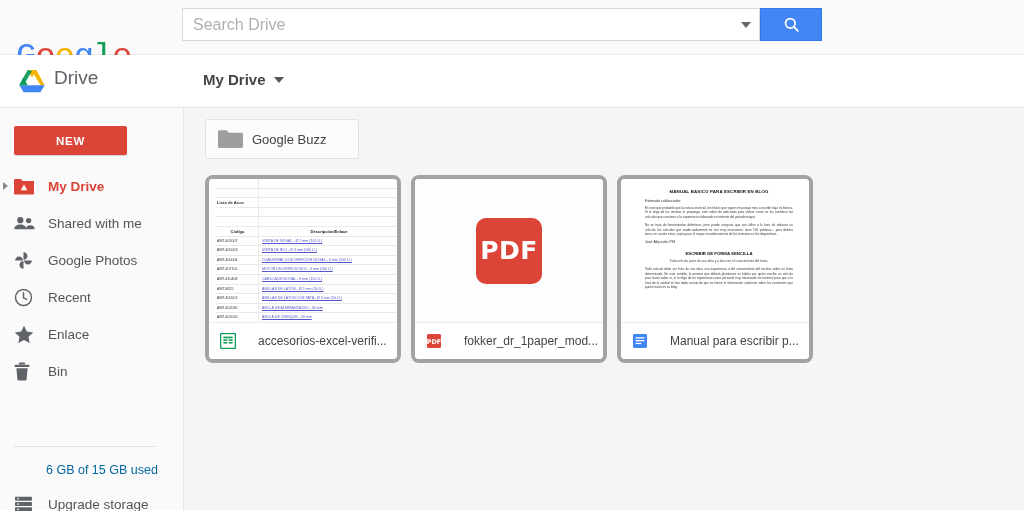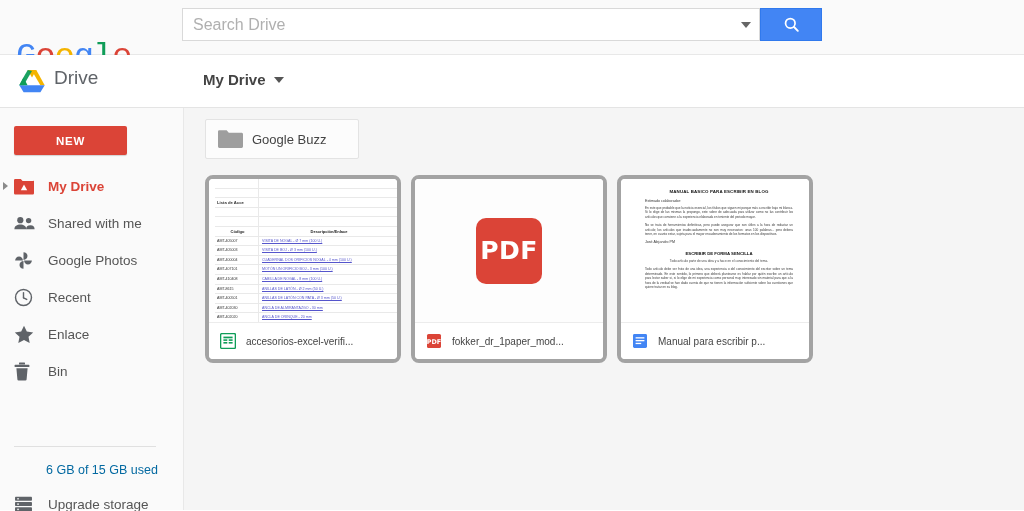--- a/index.html
+++ b/index.html
@@ -187,22 +187,22 @@
     overflow: hidden;
   }
   .filelabel {
     height: 36px;
     display: flex; align-items: center;
     padding-left: 11px;
     background: #fff;
   }
   .filelabel .fl-ico { width: 16px; height: 16px; flex: 0 0 16px; }
   .filelabel .fl-name {
-    margin-left: 10px;
-    font-size: 10px; color: #444;
+    margin-left: 22px;
+    font-size: 12px; color: #444;
     white-space: nowrap; overflow: hidden; text-align: right;
   }
 
   
   .sheetthumb {
     position: absolute; left: 6px; top: 0;
     width: 184px; height: 150px;
     background: #fff;
     font-family: "Liberation Sans", sans-serif;
   }

